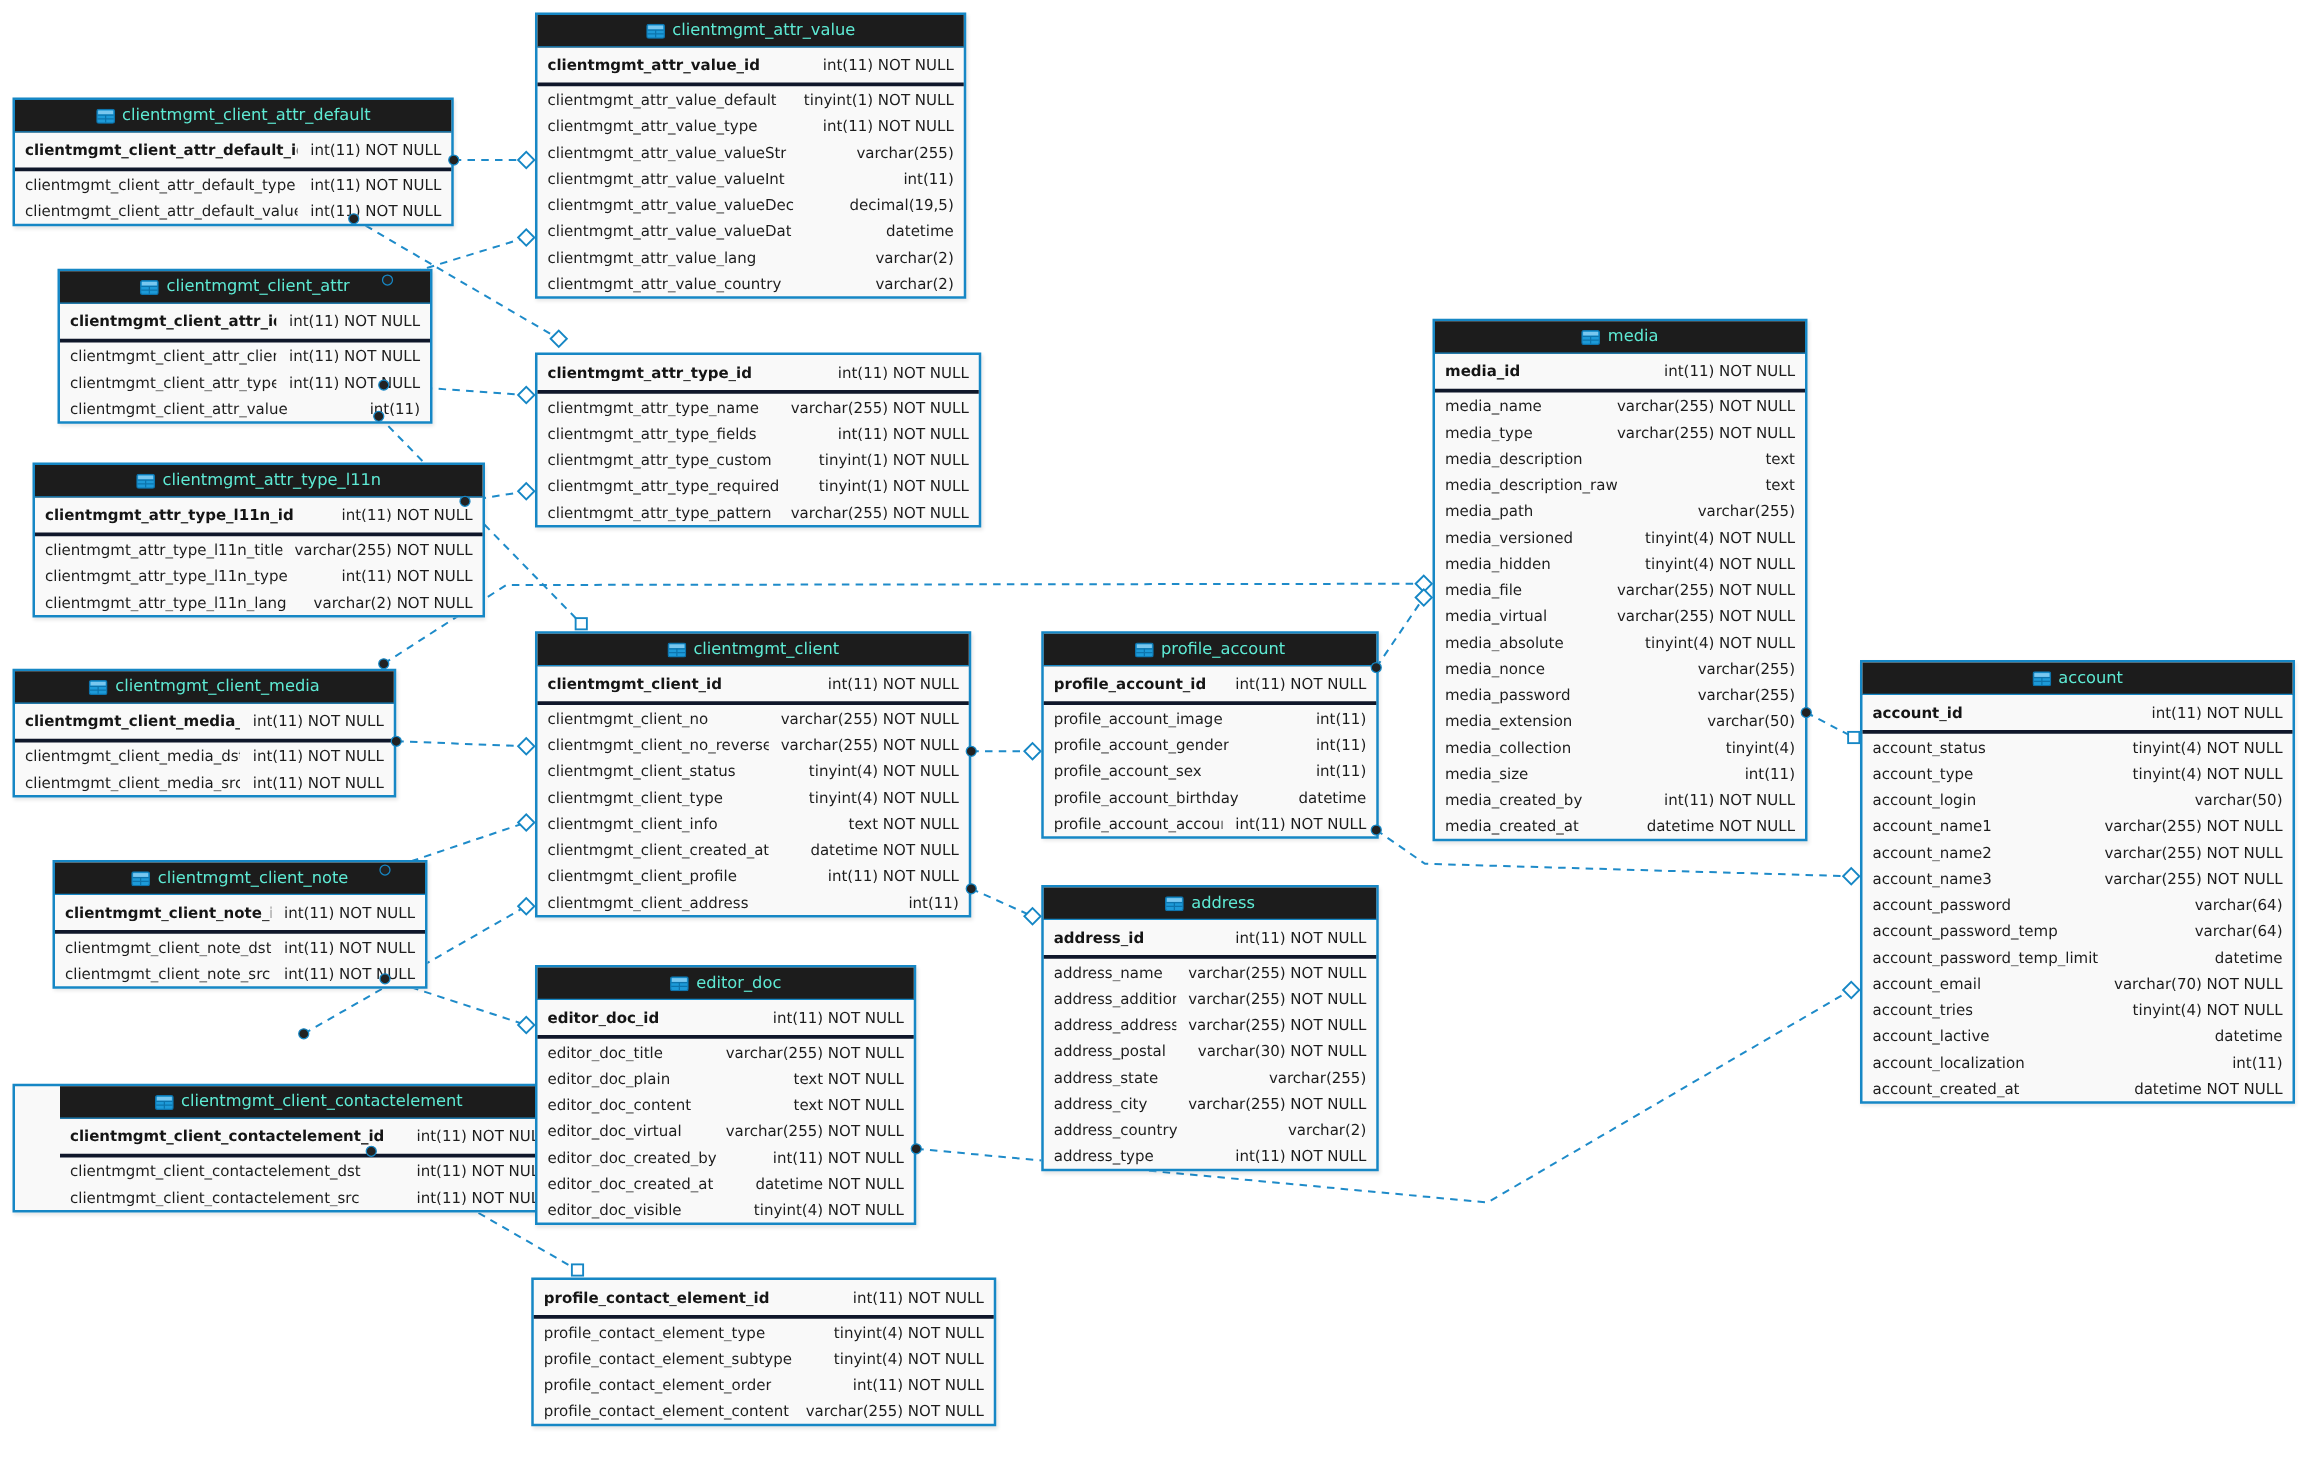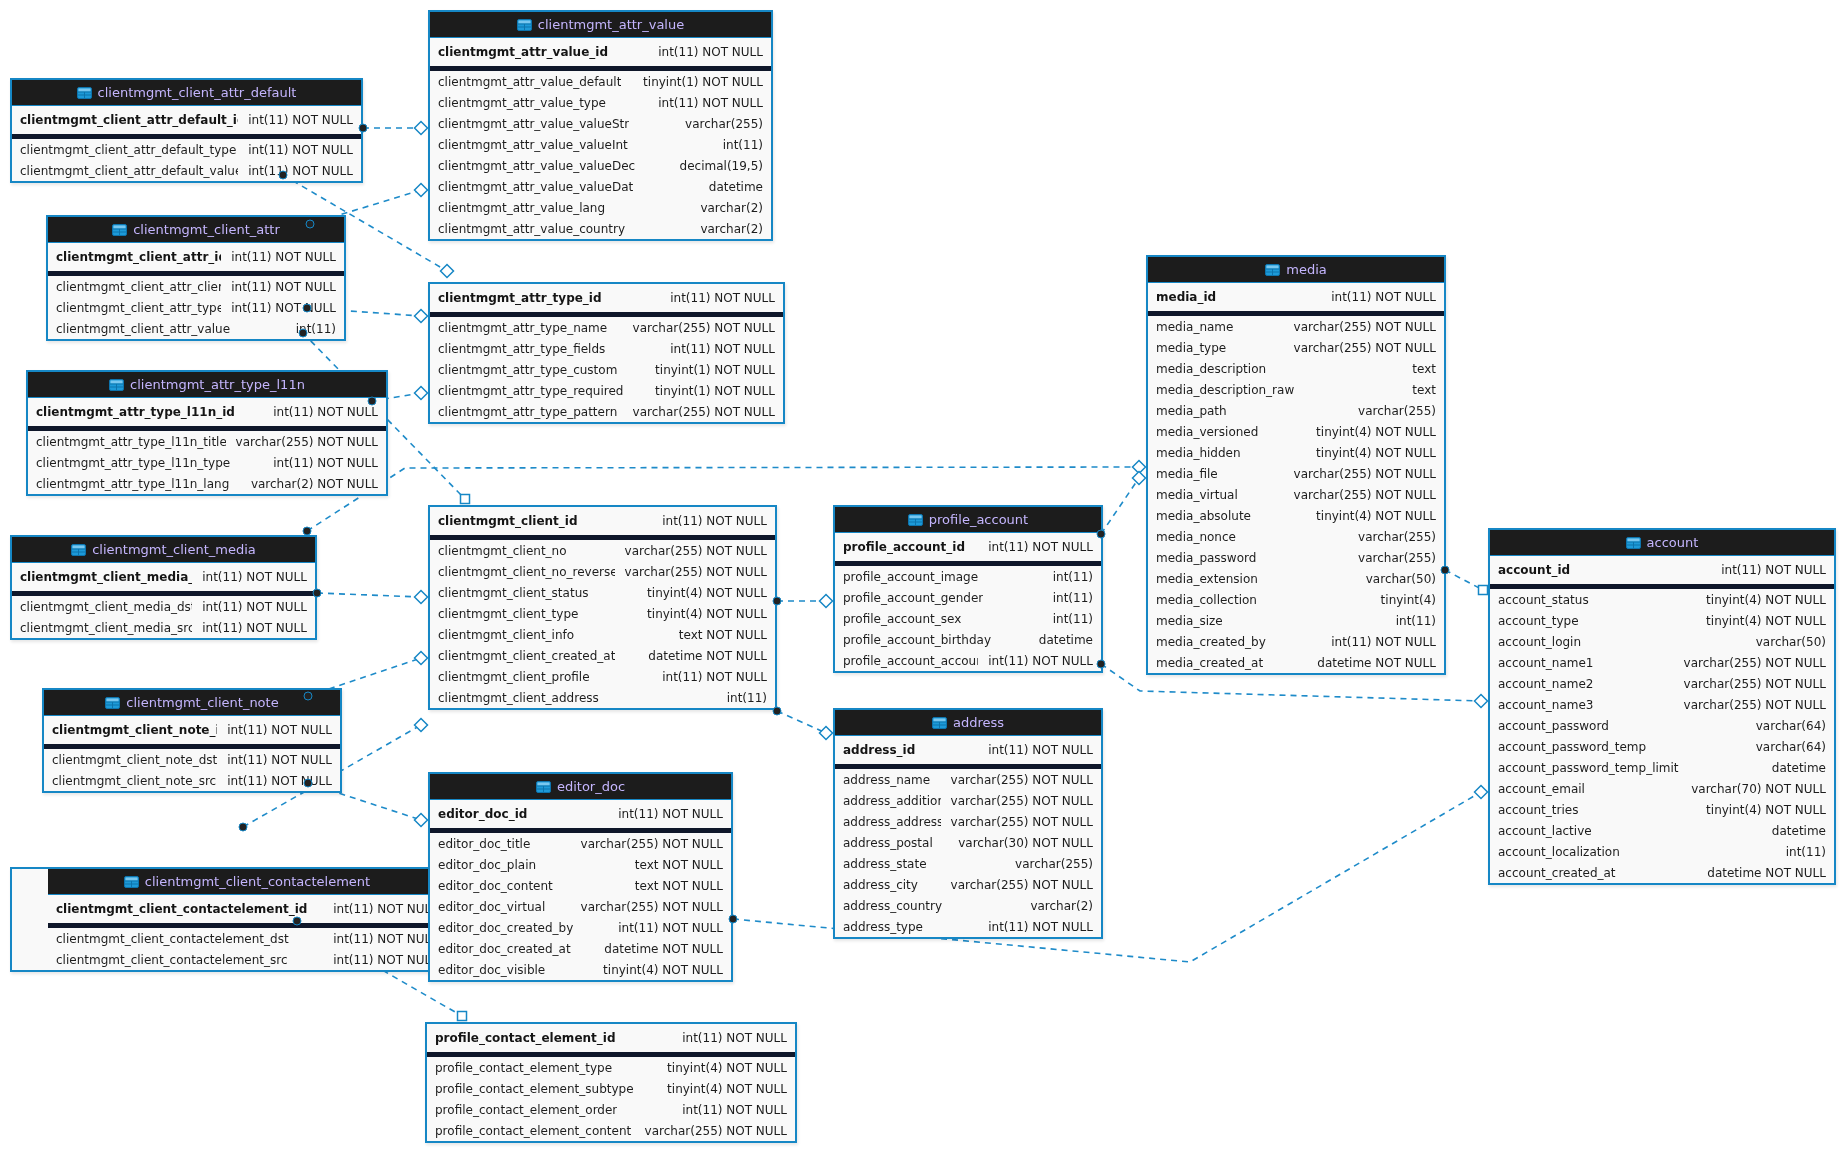--- a/index.html
+++ b/index.html
@@ -3,25 +3,25 @@
 <meta charset="utf-8">
 <style>
   html,body{margin:0;padding:0;background:#ffffff;}
   #canvas{position:relative;width:1842px;height:1170px;background:#ffffff;overflow:hidden;
           font-family:"DejaVu Sans","Liberation Sans",sans-serif;}
   #rel-lines,#rel-glyphs{position:absolute;left:0;top:0;pointer-events:none;}
   #rel-lines{z-index:0;}
   #rel-glyphs{z-index:2;}
   .db-table{position:absolute;z-index:1;border:2px solid #1687c5;background:#f9f9f9;
             box-shadow:1px 2px 3px rgba(0,0,0,0.10);box-sizing:border-box;}
-  .db-table .thead{background:#1c1c1c;color:#c4b5fd;height:25px;display:flex;align-items:center;
+  .db-table .thead{background:#1c1c1c;color:#5eead4;height:25px;display:flex;align-items:center;
             justify-content:center;gap:6px;font-size:13px;white-space:nowrap;
             border-bottom:1px solid #1687c5;cursor:move;}
   .db-table .pkrow{display:flex;justify-content:space-between;align-items:center;gap:10px;
-            height:28px;padding:0 8px;border-bottom:5px solid #0f172a;font-weight:bold;
+            height:28px;padding:0 8px;border-bottom:3px solid #0f172a;font-weight:bold;
             font-size:12px;color:#151515;white-space:nowrap;}
   .db-table .pkrow .ftype{font-weight:normal;}
   .db-table .frow{display:flex;justify-content:space-between;align-items:center;gap:10px;
             height:21px;padding:0 8px;font-size:12px;color:#1d1d1d;white-space:nowrap;}
   .fname{overflow:hidden;}
   .ftype{color:#1d1d1d;}
   .ticon{flex:0 0 auto;display:inline-flex;}
 </style>
 </head>
 <body>
@@ -319,20 +319,32 @@
       <div class="frow">
         <span class="fname">clientmgmt_attr_type_required</span>
         <span class="ftype">tinyint(1) NOT NULL</span>
       </div>
       <div class="frow">
         <span class="fname">clientmgmt_attr_type_pattern</span>
         <span class="ftype">varchar(255) NOT NULL</span>
       </div>
     </div>
     <div class="db-table" style="left: 428px; top: 505px; width: 349px;">
+      <div class="thead">
+        <span class="ticon">
+          <svg width="15" height="12" viewBox="0 0 15 12">
+            <rect x="0.5" y="0.5" width="14" height="11" rx="1.5" fill="#1d9ad8" stroke="#0d74ad"></rect>
+            <rect x="1.5" y="1.5" width="12" height="3" fill="#79c7ef"></rect>
+            <line x1="1" y1="5" x2="14" y2="5" stroke="#0d74ad"></line>
+            <line x1="7.5" y1="5" x2="7.5" y2="11" stroke="#0d74ad"></line>
+            <line x1="1" y1="8" x2="14" y2="8" stroke="#0d74ad"></line>
+          </svg>
+        </span>
+        <span>clientmgmt_client</span>
+      </div>
       <div class="pkrow">
         <span class="fname">clientmgmt_client_id</span>
         <span class="ftype">int(11) NOT NULL</span>
       </div>
       <div class="frow">
         <span class="fname">clientmgmt_client_no</span>
         <span class="ftype">varchar(255) NOT NULL</span>
       </div>
       <div class="frow">
         <span class="fname">clientmgmt_client_no_reverse</span>

